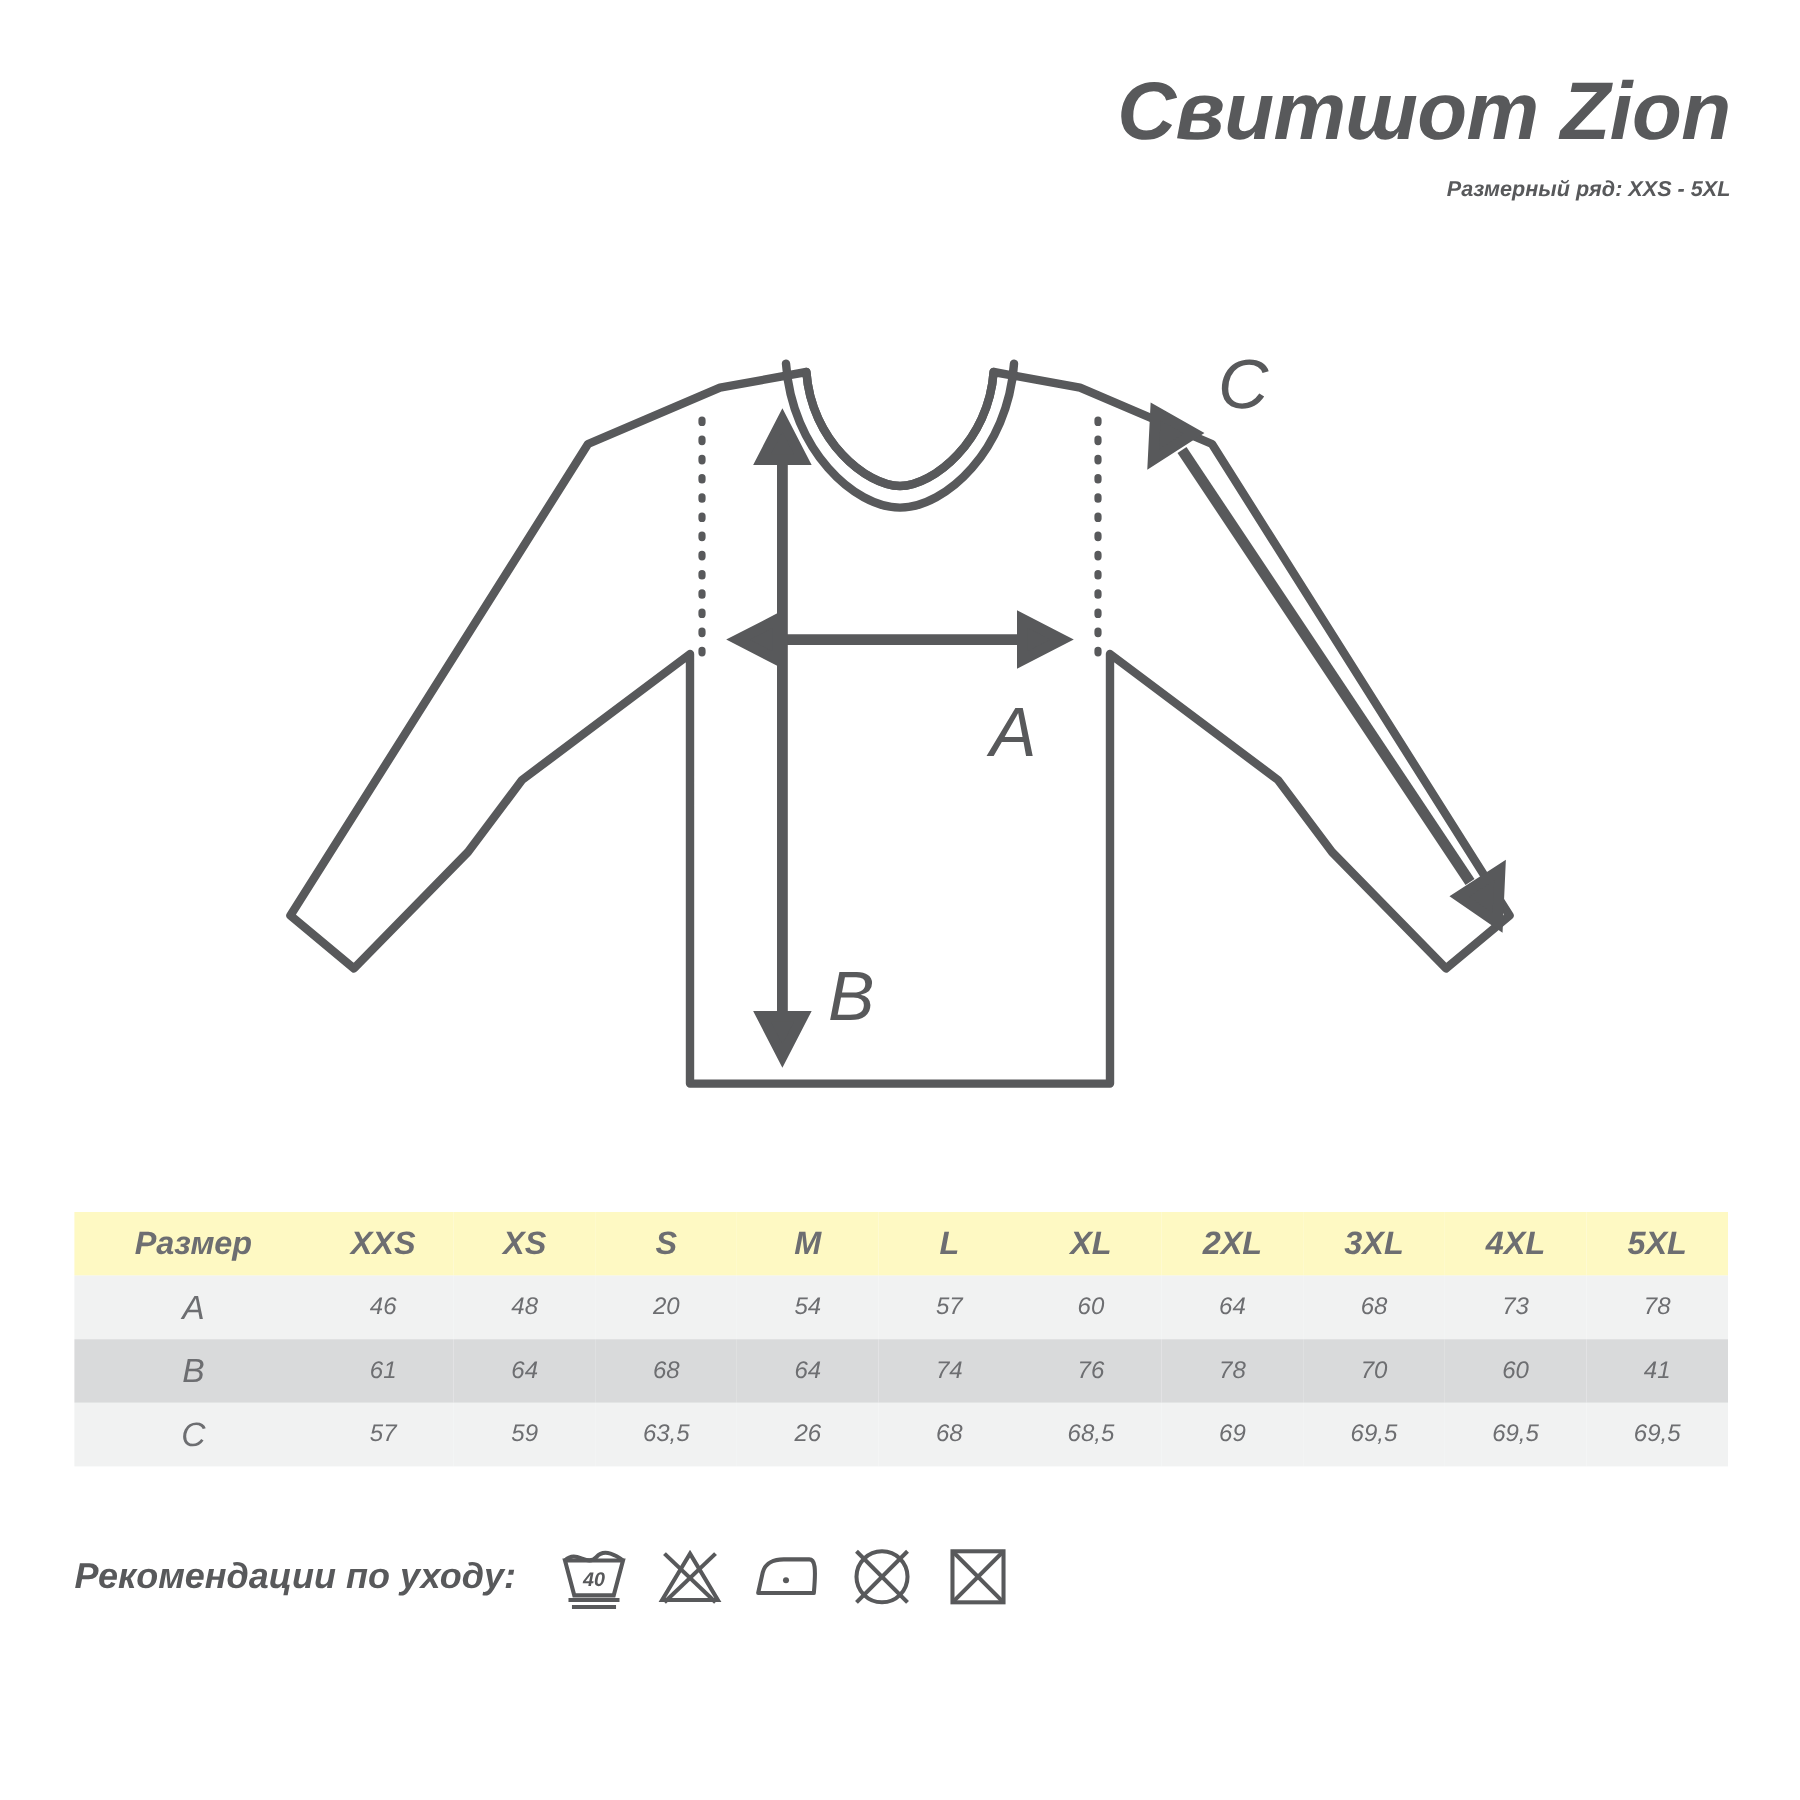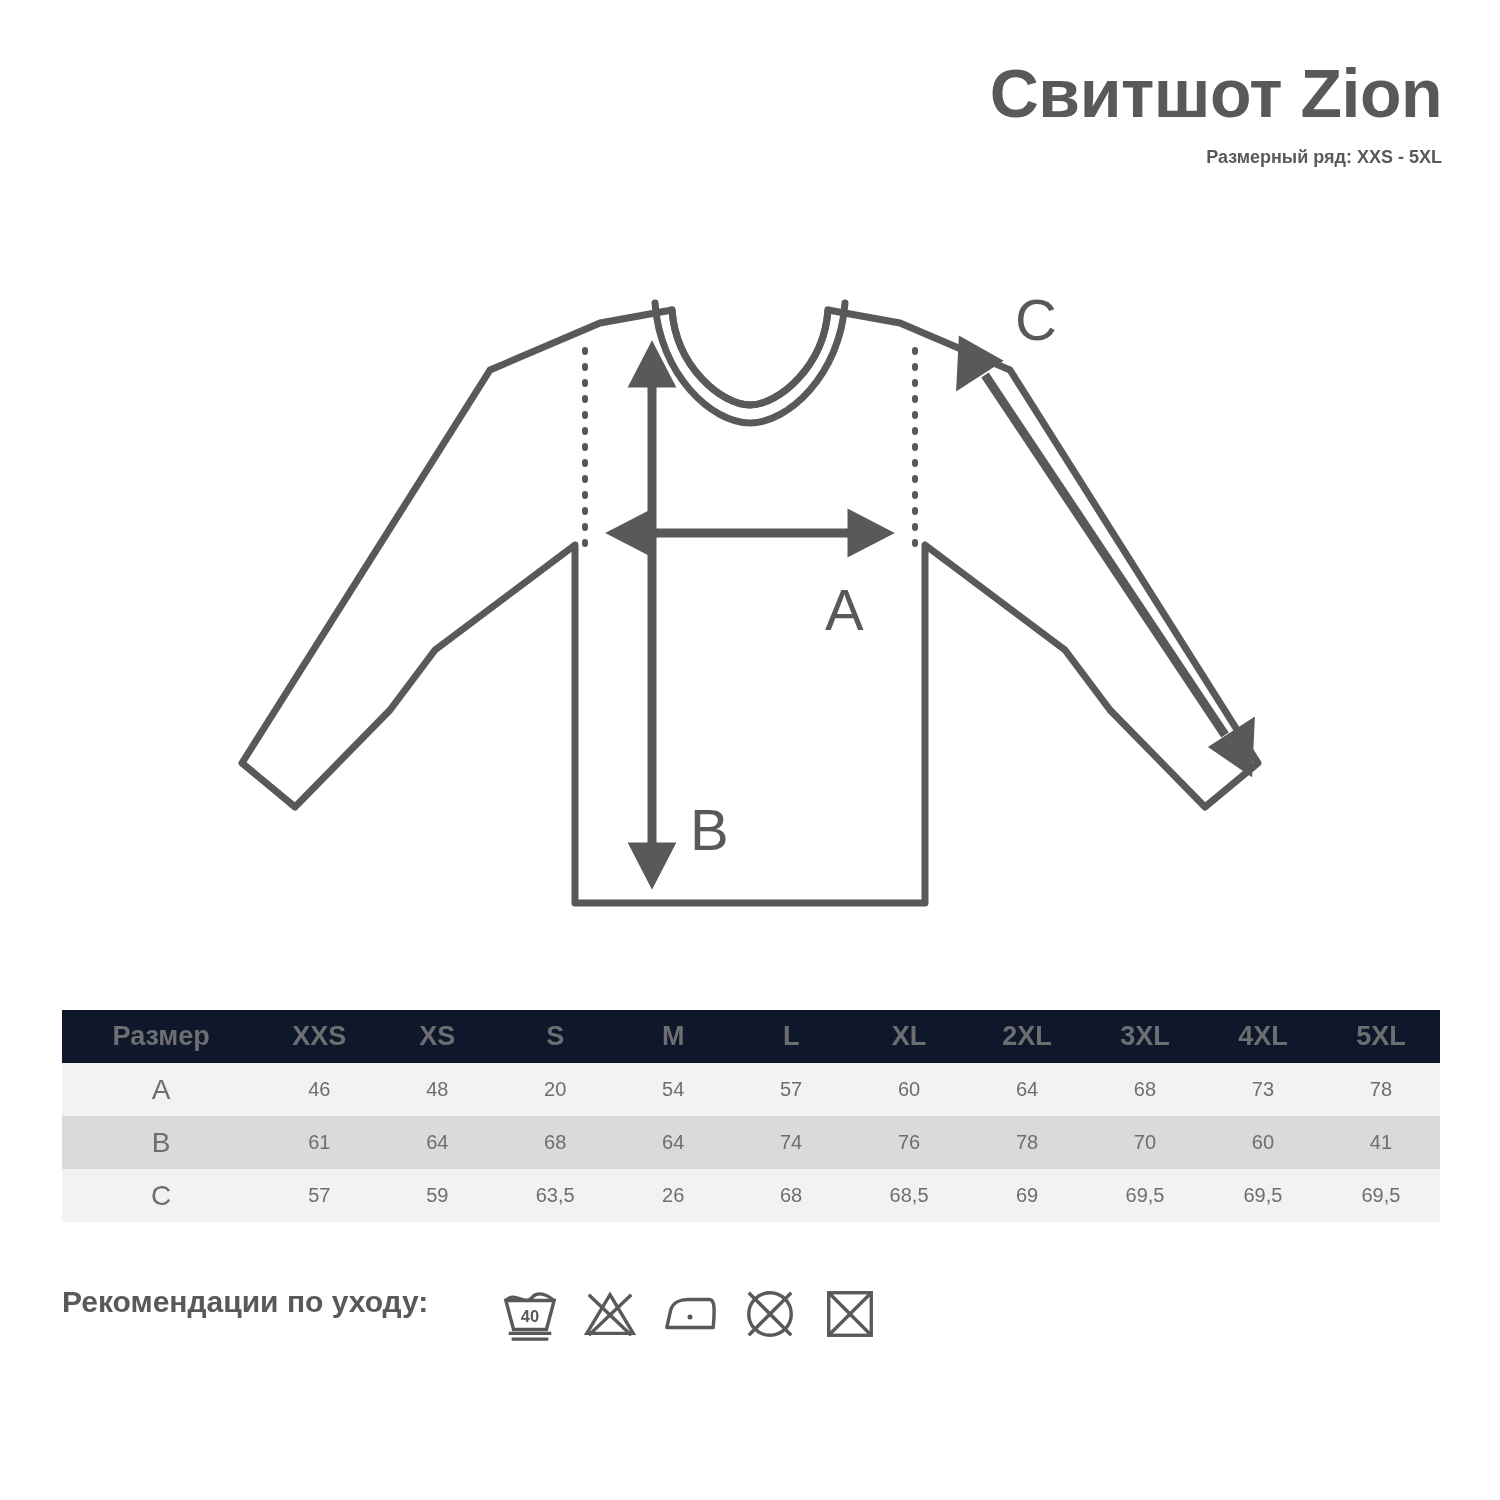--- a/index.html
+++ b/index.html
@@ -12,20 +12,21 @@
     height: 1500px;
     font-family: "Liberation Sans", sans-serif;
     color: #58595b;
     position: relative;
     overflow: hidden;
   }
   .page {
     position: relative;
     width: 1500px;
     height: 1115px;
+    font-style: italic;
   }
 
   
   .header {
     position: absolute;
     top: 58px;
     right: 58px;
     text-align: right;
   }
   .title {
@@ -69,21 +70,21 @@
     color: #6d6e71;
     padding: 0;
     height: 53px;
     vertical-align: middle;
   }
   .size-table th.rowhead, .size-table td.rowhead {
     width: 190px;
     font-size: 28px;
   }
   .size-table tr.head th {
-    background: #0f172a;
+    background: #fef9c3;
     font-size: 27px;
   }
   .size-table tr.odd td {
     background: #f1f2f2;
     font-weight: normal;
   }
   .size-table tr.even td {
     background: #d9dadb;
     font-weight: normal;
   }
@@ -94,21 +95,21 @@
   .size-table td.val, .size-table th.val {
     width: 113px;
   }
 
   
   .care {
     position: absolute;
     top: 1285px;
     left: 62px;
     display: flex;
-    gap: 37px;
+    align-items: center;
   }
   .care-label {
     font-size: 30px;
     font-weight: bold;
     color: #58595b;
     white-space: nowrap;
   }
   .care-icons {
     display: flex;
     align-items: center;

